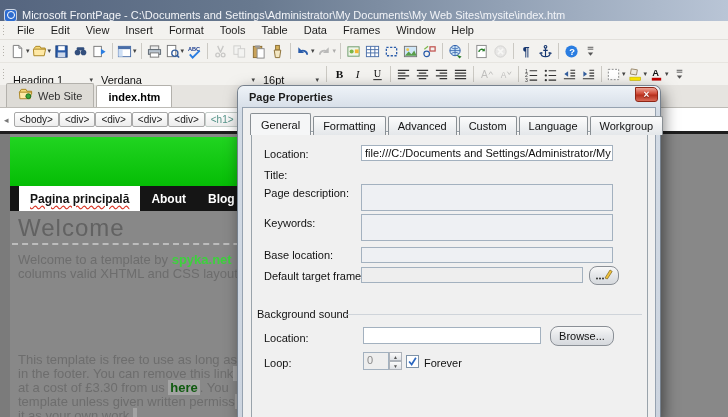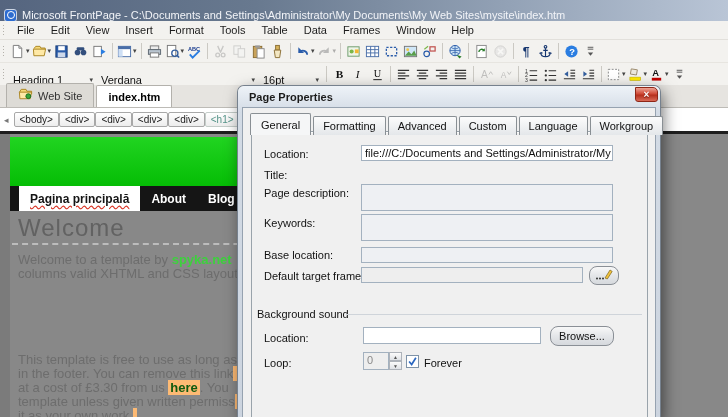--- a/index.html
+++ b/index.html
@@ -63,21 +63,21 @@
   .nav-item.active .squig { text-decoration:underline; text-decoration-style:wavy;
     text-decoration-color:#d93425; text-underline-offset:2px; }
   .d-heading { position:absolute; left:18px; top:80px; font-size:24px; color:#626262; letter-spacing:1px; }
   .d-dash { position:absolute; left:12px; top:109px; width:640px; border-top:2px dashed #bcbcbc; }
   .d-p { position:absolute; left:18px; font-size:13px; line-height:14px; color:#6d6d6d; white-space:nowrap; }
   .d-p1 { top:119px; }
   .d-ul { position:absolute; left:32px; top:163px; font-size:13px; line-height:14.5px; color:#6d6d6d; list-style:none; }
   .d-ul li:before { content:"•"; color:#3c3c3c; margin-right:8px; }
   .d-p2 { top:219px; }
   .lnk-green { color:#3dd13d; font-weight:bold; }
-  .lnk-here { background:#fdba74; color:#0f5a0f; font-weight:bold; padding:0 2px; }
+  .lnk-here { background:#a3a3a3; color:#0f5a0f; font-weight:bold; padding:0 2px; }
 
   
   .dialog { position:absolute; left:238px; top:86px; width:422px; height:334px;
     background:linear-gradient(180deg,#eef3f8,#d3dbe5 26px,#ccd4df);
     border-radius:6px 6px 0 0; box-shadow:0 0 0 1px #76818e, 3px 5px 16px rgba(0,0,0,.55); font-size:11px; }
   .dlg-title { position:absolute; left:11px; top:5px; font-weight:bold; color:#1b1b1b; }
   .dlg-close { position:absolute; left:397px; top:1px; width:23px; height:15px;
     background:linear-gradient(#eda294,#cf4936 45%,#b5301e 55%,#d96a57);
     border:1px solid #8e2617; border-radius:0 5px 3px 3px; color:#fff; font-weight:bold; font-size:10px;
     display:flex; align-items:center; justify-content:center; text-shadow:0 1px 1px #7a1c10; }

